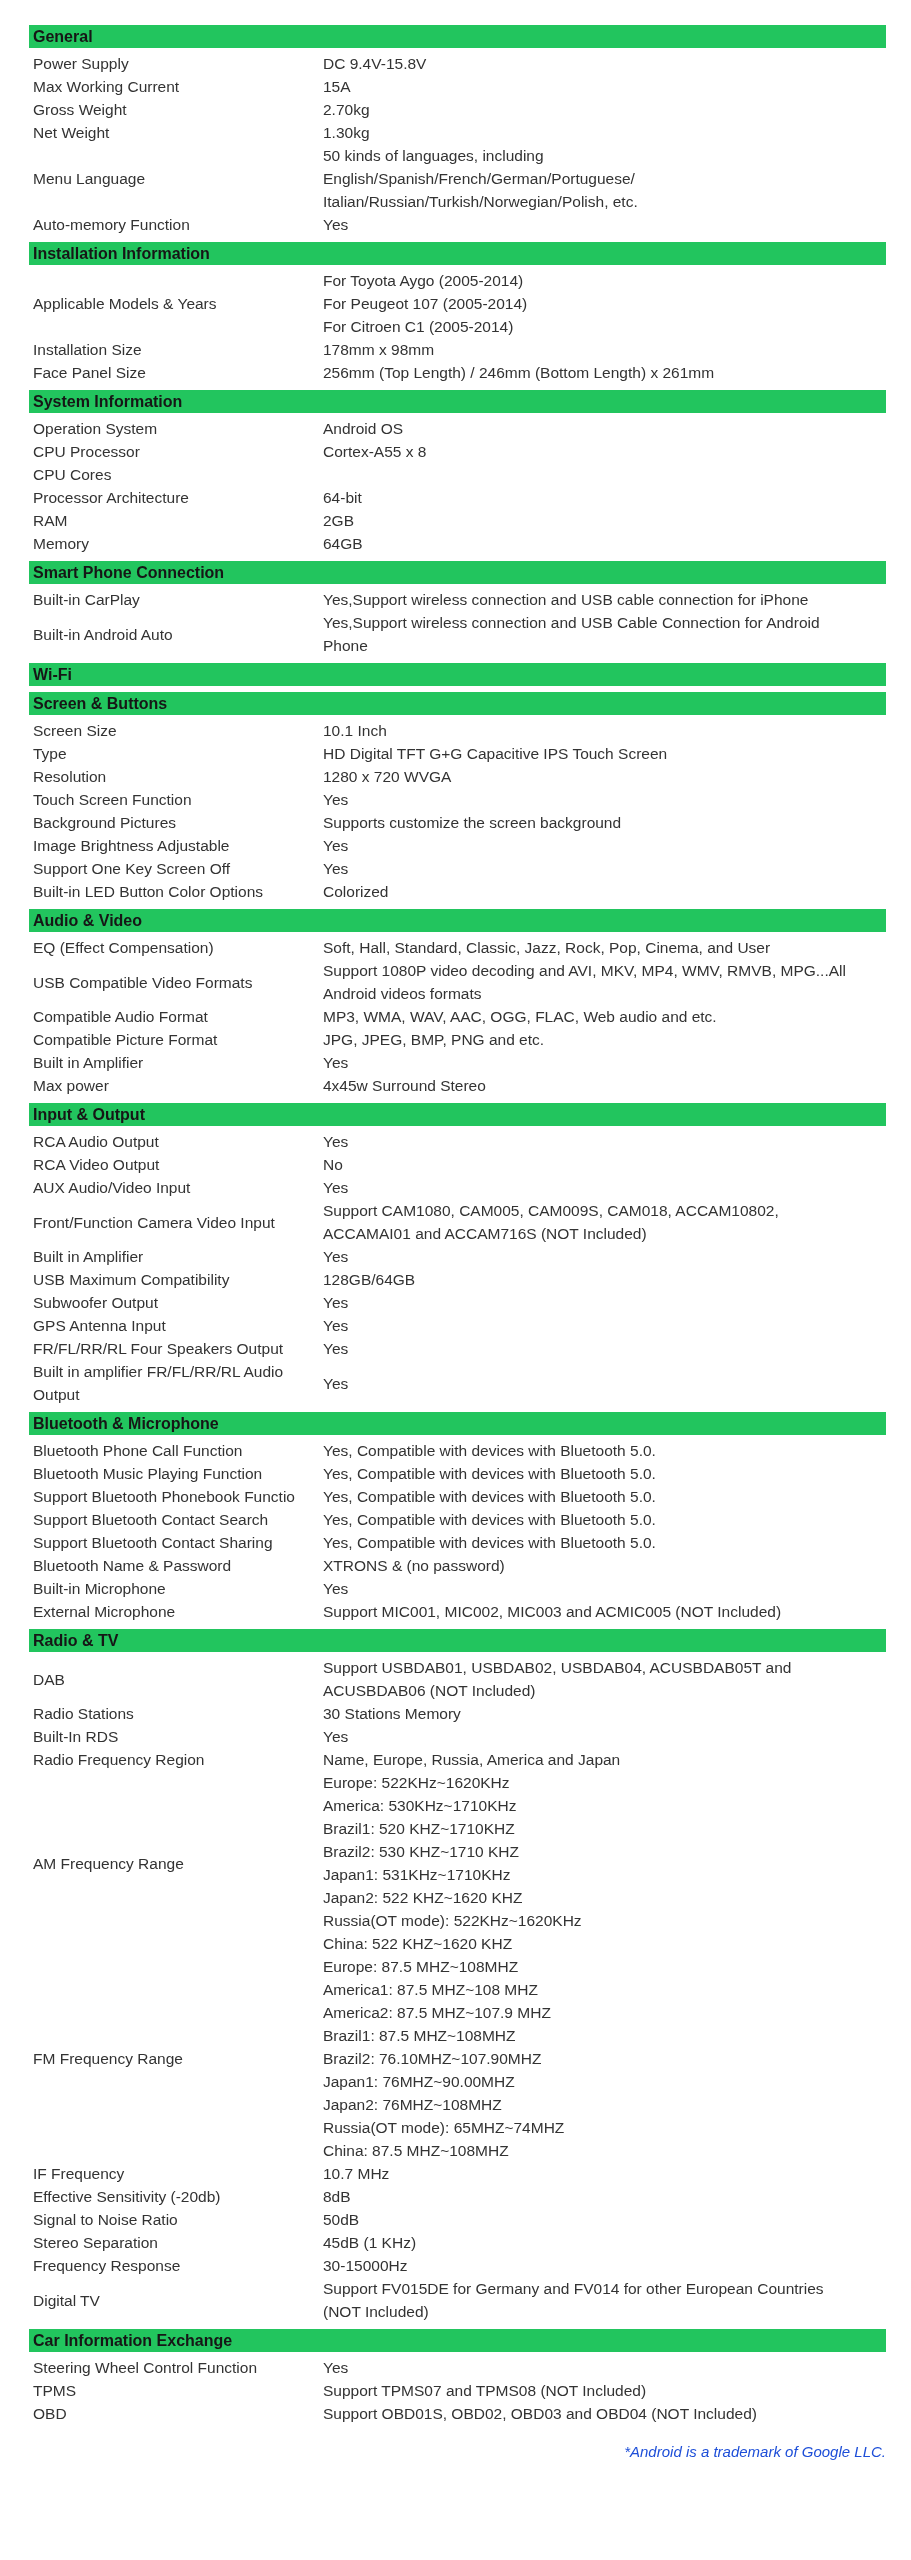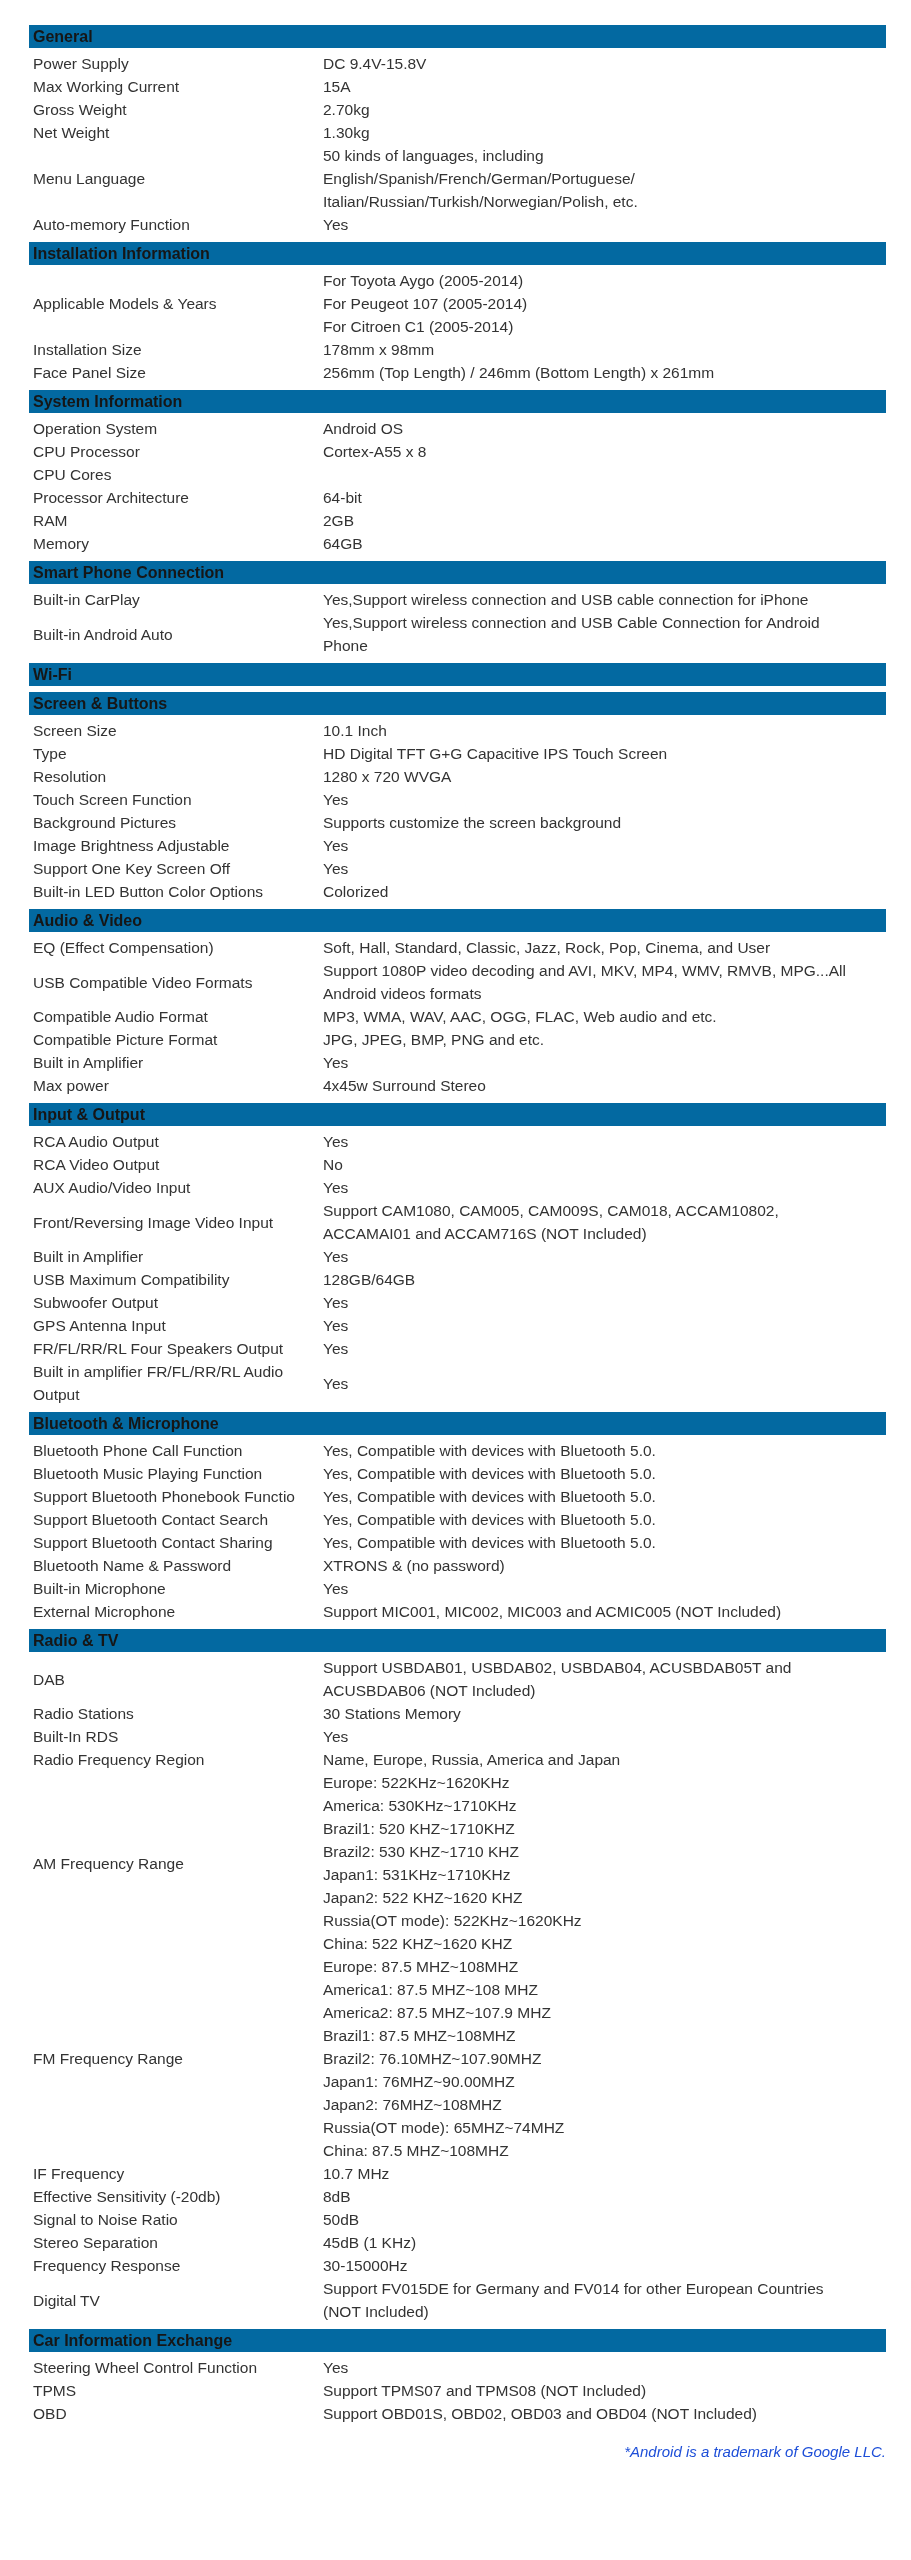--- a/index.html
+++ b/index.html
@@ -11,21 +11,21 @@
     color: #333333;
     -webkit-font-smoothing: antialiased;
   }
   .page {
     box-sizing: border-box;
     width: 911px;
     padding: 25px 25px 0 29px;
   }
   .spec-table { width: 857px; }
   .section-header {
-    background: #0369a1;
+    background: #22c55e;
     height: 23px;
     line-height: 23px;
     font-size: 16px;
     font-weight: bold;
     color: #161616;
     padding-left: 4px;
     margin: 6px 0 4px 0;
   }
   .section:first-child .section-header { margin-top: 0; }
   .row {
@@ -221,21 +221,21 @@
         </div>
         <div class="row">
           <div class="row-label">RCA Video Output</div>
           <div class="row-value">No</div>
         </div>
         <div class="row">
           <div class="row-label">AUX Audio/Video Input</div>
           <div class="row-value">Yes</div>
         </div>
         <div class="row">
-          <div class="row-label">Front/Reversing Image Video Input</div>
+          <div class="row-label">Front/Function Camera Video Input</div>
           <div class="row-value">Support CAM1080, CAM005, CAM009S, CAM018, ACCAM10802,
 ACCAMAI01 and ACCAM716S (NOT Included)</div>
         </div>
         <div class="row">
           <div class="row-label">Built in Amplifier</div>
           <div class="row-value">Yes</div>
         </div>
         <div class="row">
           <div class="row-label">USB Maximum Compatibility</div>
           <div class="row-value">128GB/64GB</div>

